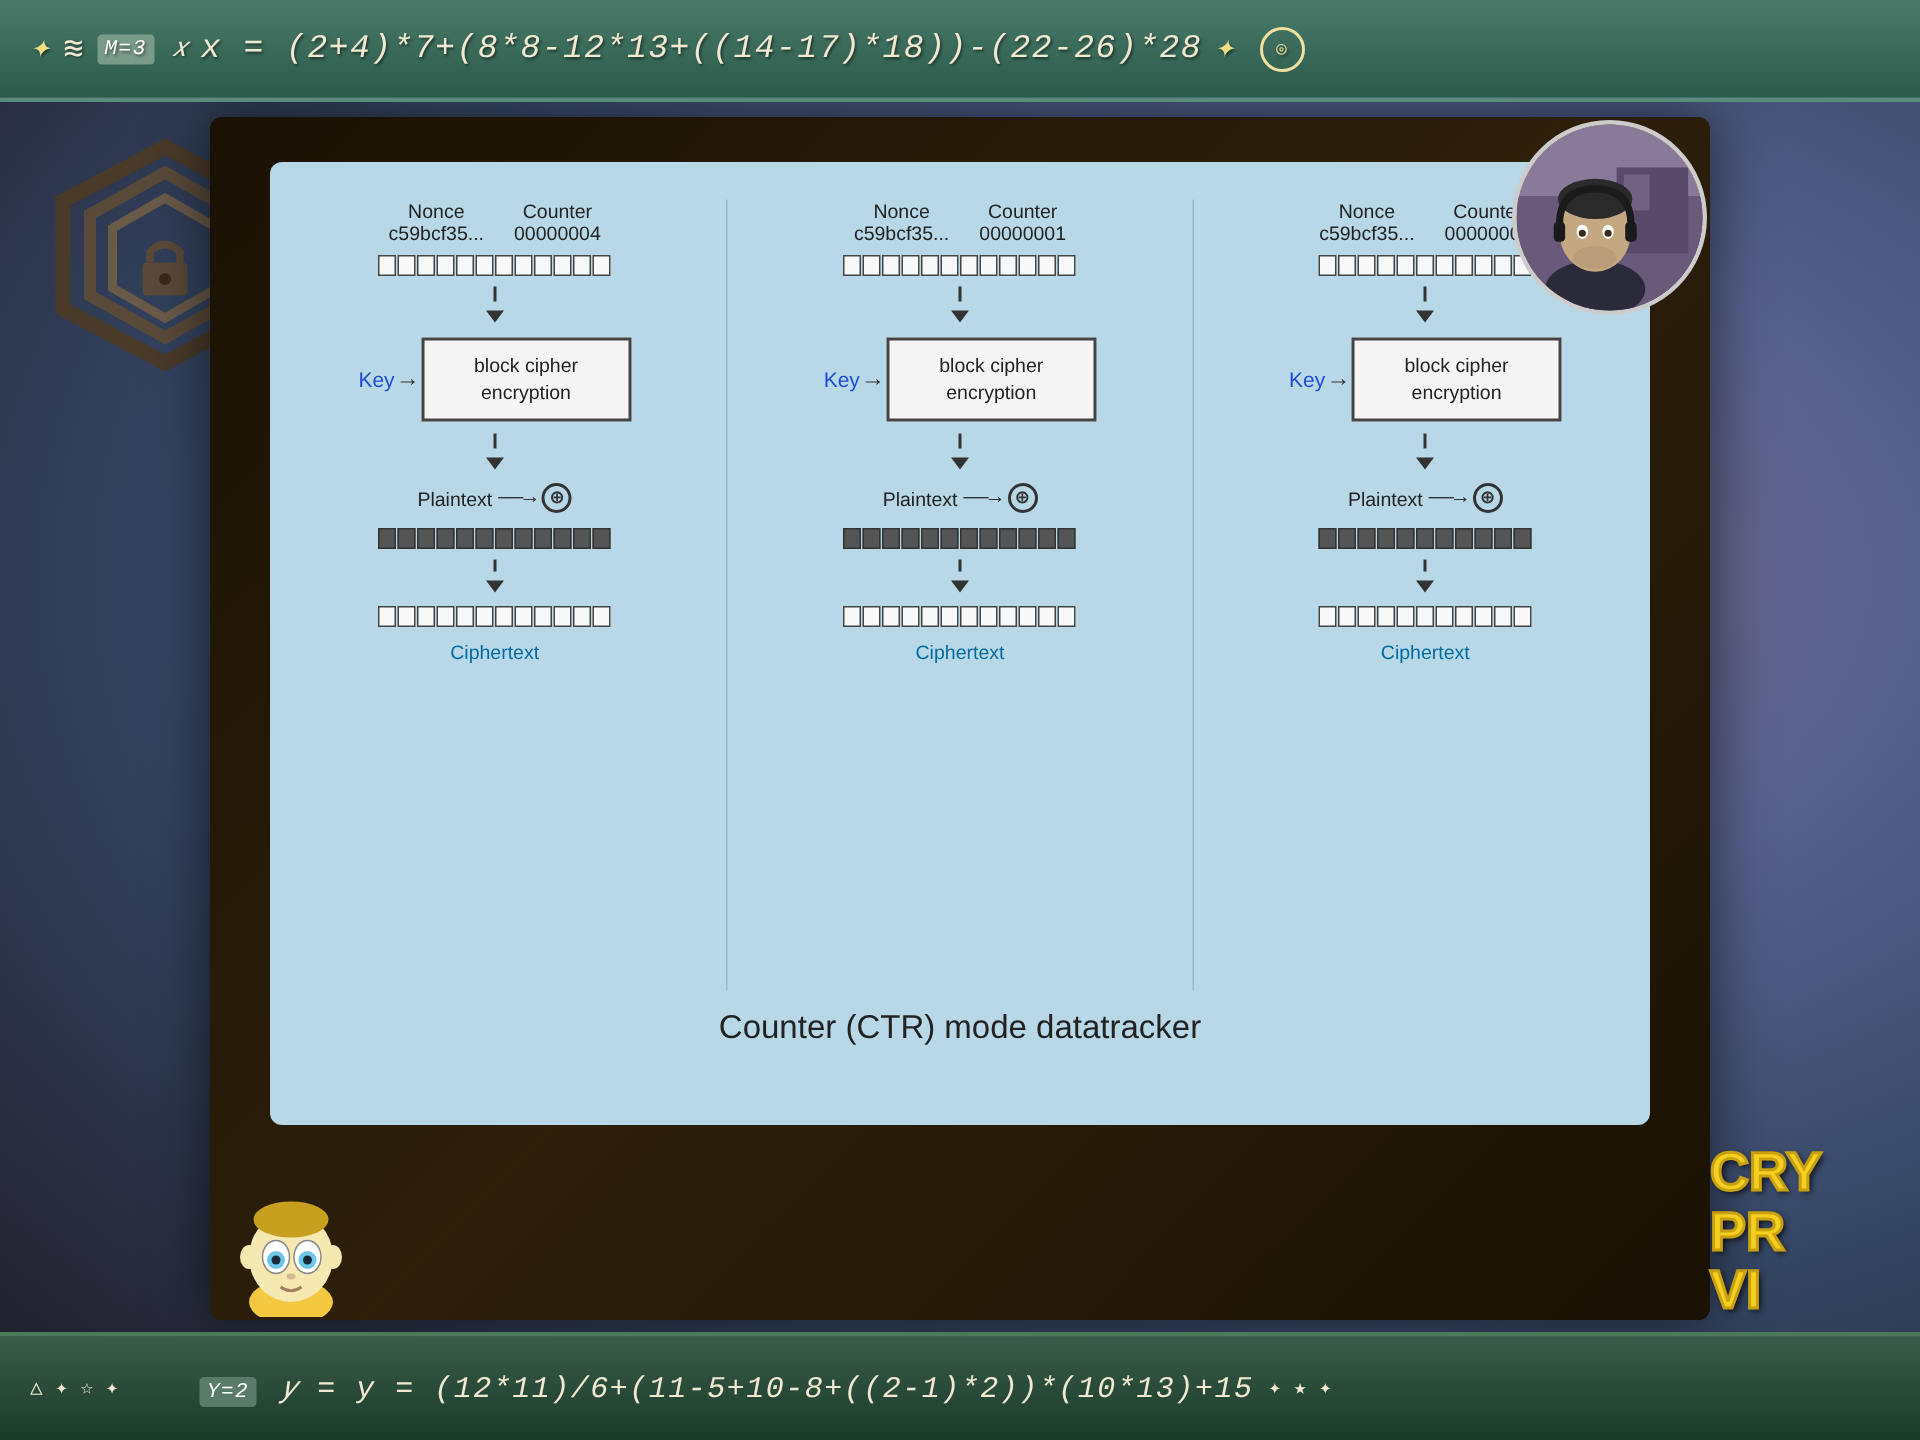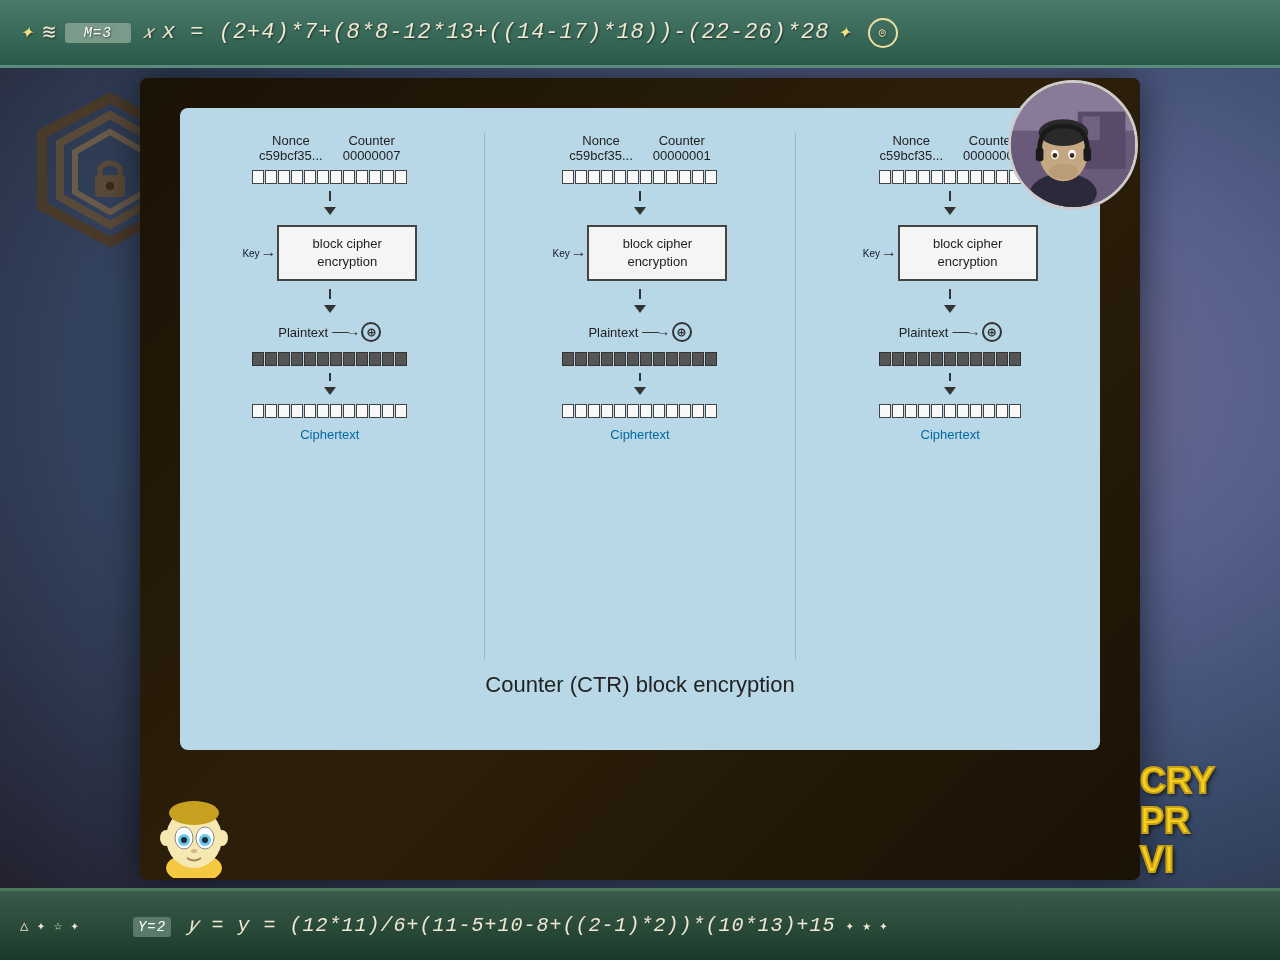--- a/index.html
+++ b/index.html
@@ -189,23 +189,23 @@
       padding: 8px 14px;
       text-align: center;
       font-size: 13px;
       font-family: Arial, sans-serif;
       color: #222;
       line-height: 1.4;
       width: 140px;
     }
 
     .key-label {
-      font-size: 10px;
+      font-size: 14px;
       font-family: Arial, sans-serif;
-      color: #0f172a;
+      color: #1d4ed8;
     }
 
     .arrow-right {
       font-size: 16px;
       color: #333;
     }
 
     .plaintext-label {
       font-size: 13px;
       font-family: Arial, sans-serif;
@@ -326,21 +326,21 @@
       margin: 0 5px;
     }
   </style>
 </head>
 <body>
 
 <div class="top-bar">
   <span class="top-bar-formula">
     <span class="star">✦</span>
     <span>≋</span>
-    <span style="font-size:14px; background:#7a9a8a; padding:2px 19px; border-radius:3px; color:#fff">M=3</span>
+    <span style="font-size:14px; background:#7a9a8a; padding:2px 5px; border-radius:3px; color:#fff">M=3</span>
     <span style="font-size:18px; margin-left:4px">𝑥</span>
     <span style="font-style:italic">x = (2+4)*7+(8*8-12*13+((14-17)*18))-(22-26)*28</span>
     <span class="star">✦</span>
     <span style="width:30px;height:30px;border:2px solid #f0e0a0;border-radius:50%;display:inline-flex;align-items:center;justify-content:center;margin-left:8px">
       <span style="font-size:12px;color:#f0e0a0">◎</span>
     </span>
   </span>
 </div>
 
 <div class="bottom-bar">
@@ -410,21 +410,21 @@
 
         <div class="ctr-column">
 
           <div style="display:flex; gap:20px; justify-content:center; width:100%">
             <div style="text-align:center">
               <div class="small-label">Nonce</div>
               <div class="small-label">c59bcf35...</div>
             </div>
             <div style="text-align:center">
               <div class="small-label">Counter</div>
-              <div class="small-label">00000007</div>
+              <div class="small-label">00000004</div>
             </div>
           </div>
 
           <div class="combined-input-bits">
             <div style="display:flex; gap:1px">
               <div class="bit-box"></div>
                 <div class="bit-box"></div>
                 <div class="bit-box"></div>
               <div class="bit-box"></div>
                 <div class="bit-box"></div>
@@ -673,21 +673,21 @@
                 <div class="bit-box"></div>
             </div>
           </div>
 
           <div class="ciphertext-label">Ciphertext</div>
         </div>
 
       </div>
 
       <div style="margin-top:12px">
-        <div class="ctr-mode-label">Counter (CTR) block encryption</div>
+        <div class="ctr-mode-label">Counter (CTR) mode datatracker</div>
       </div>
 
     </div>
 
   </div>
 </div>
 
 <div class="morty-char">
   <svg viewBox="0 0 85 85" width="85" height="85">
 

